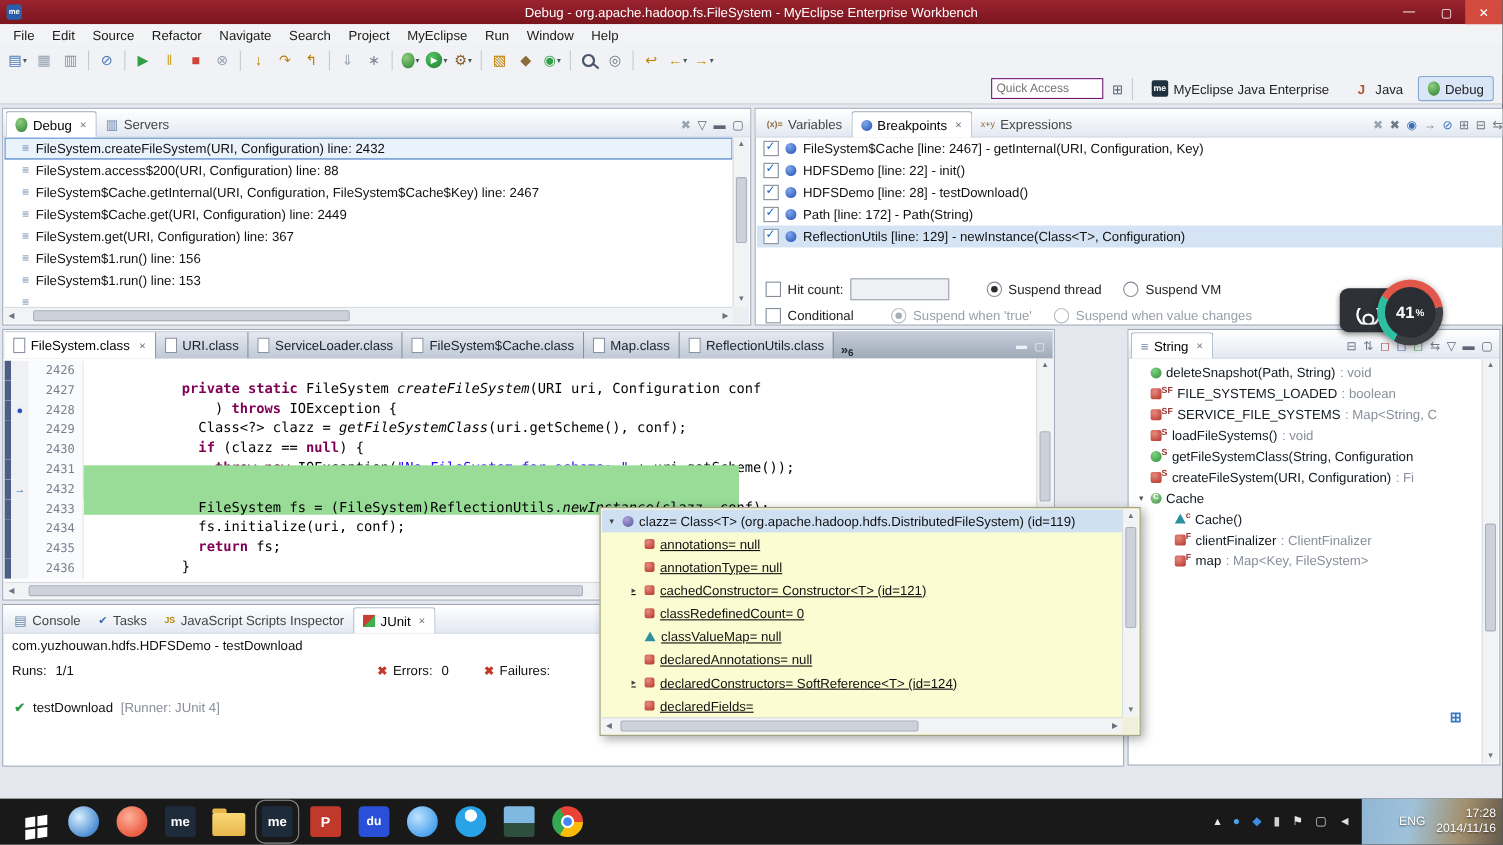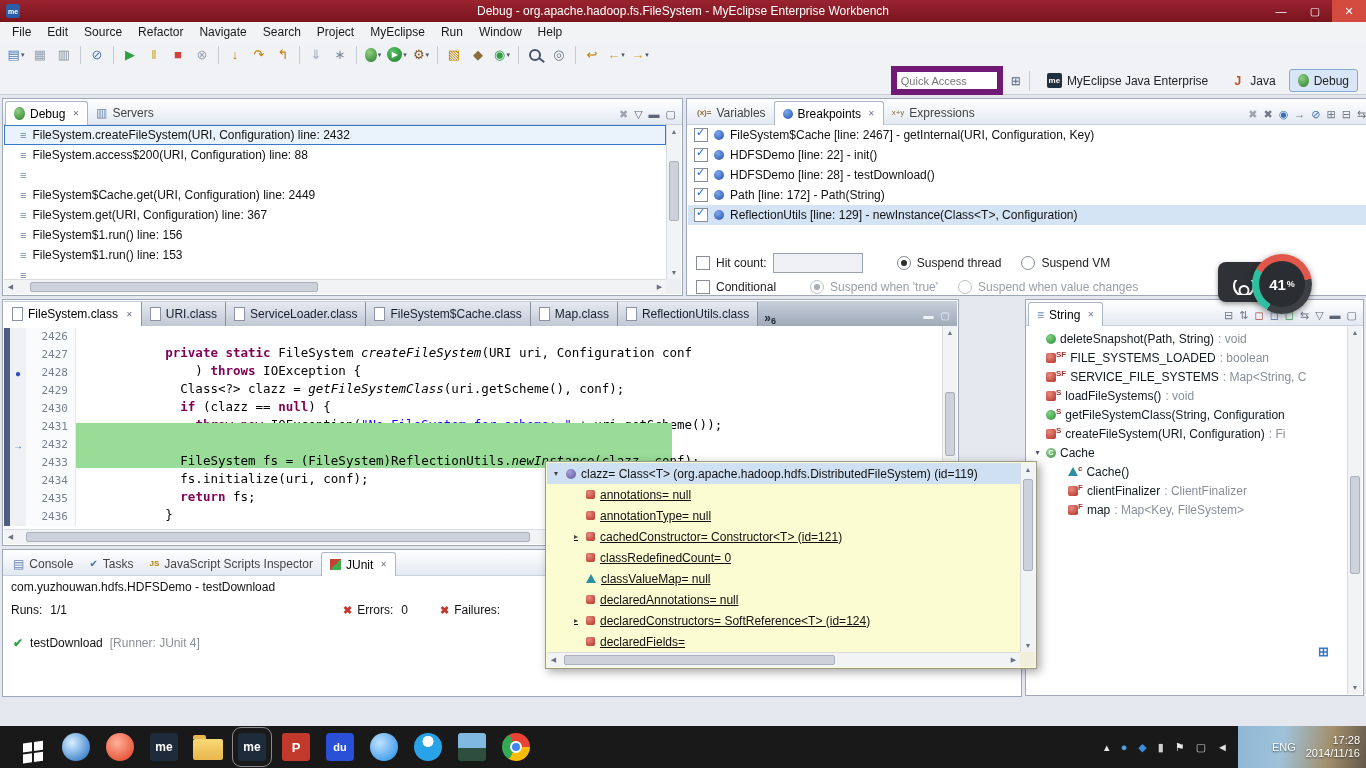--- a/index.html
+++ b/index.html
@@ -26,21 +26,21 @@
   .tbi.dd .dd{display:block;} .tbi .dd::after{content:"▾";}
   .tbi.sep{min-width:9px;}
   .tbi.sep::before{content:"";width:1px;height:18px;background:#c6cad1;}
   .tbi.mag .g{width:8px;height:8px;border:2px solid #49546a;border-radius:50%;position:relative;font-size:0;}
   .tbi.mag .g::after{content:"";position:absolute;width:7px;height:2px;background:#49546a;right:-6px;bottom:-2px;transform:rotate(40deg);}
   .tbi.bugic .g{width:12px;height:14px;border-radius:50%/55%;background:radial-gradient(circle at 35% 30%,#8cd17f,#2e7d32);font-size:0;}
   .tbi.circle .g{width:15px;height:15px;border-radius:50%;background:radial-gradient(circle at 35% 30%,#55c264,#1f7e2e);
     color:#fff;font-size:8px;display:flex;align-items:center;justify-content:center;}
   .tb2{position:absolute;top:67px;left:0;width:100%;height:28px;background:#f0f2f5;border-bottom:1px solid #c9cdd4;
     display:flex;align-items:center;justify-content:flex-end;gap:8px;padding-right:8px;box-sizing:border-box;}
-  .qa{width:92px;height:17px;border:6px solid #701a75;background:#fff;font-size:11px;padding:0 4px;color:#333;}
+  .qa{width:92px;height:17px;border:1px solid #701a75;background:#fff;font-size:11px;padding:0 4px;color:#333;}
   .openp{font-size:12px;color:#55627a;}
   .tsep2{width:1px;height:20px;background:#c6cad1;}
   .pbtn{display:flex;align-items:center;gap:5px;padding:3px 8px;border:1px solid transparent;border-radius:3px;color:#222;}
   .pbtn.active{background:#d8e6f8;border-color:#89a8d2;}
   .pic{width:15px;height:15px;display:flex;align-items:center;justify-content:center;flex:none;}
   .pic-me{background:#20303f;border-radius:2px;color:#fff;font-size:8px;font-weight:bold;}
   .pic-me::after{content:"me";}
   .pic-java{color:#b3552b;font-weight:bold;font-size:12px;} .pic-java::after{content:"J";}
   .pic-debug{width:11px;height:13px;border-radius:50%/55%;background:radial-gradient(circle at 35% 30%,#8cd17f,#2e7d32);}
   
@@ -498,20 +498,21 @@
           <span>FileSystem.createFileSystem(URI, Configuration) line: 2432</span>
         </div>
       </span><span style="display: contents;">
         <div class="frow">
           <span class="fic"></span>
           <span>FileSystem.access$200(URI, Configuration) line: 88</span>
         </div>
       </span><span style="display: contents;">
         <div class="frow">
           <span class="fic"></span>
+          <span>FileSystem$Cache.getInternal(URI, Configuration, FileSystem$Cache$Key) line: 2467</span>
         </div>
       </span><span style="display: contents;">
         <div class="frow">
           <span class="fic"></span>
           <span>FileSystem$Cache.get(URI, Configuration) line: 2449</span>
         </div>
       </span><span style="display: contents;">
         <div class="frow">
           <span class="fic"></span>
           <span>FileSystem.get(URI, Configuration) line: 367</span>

